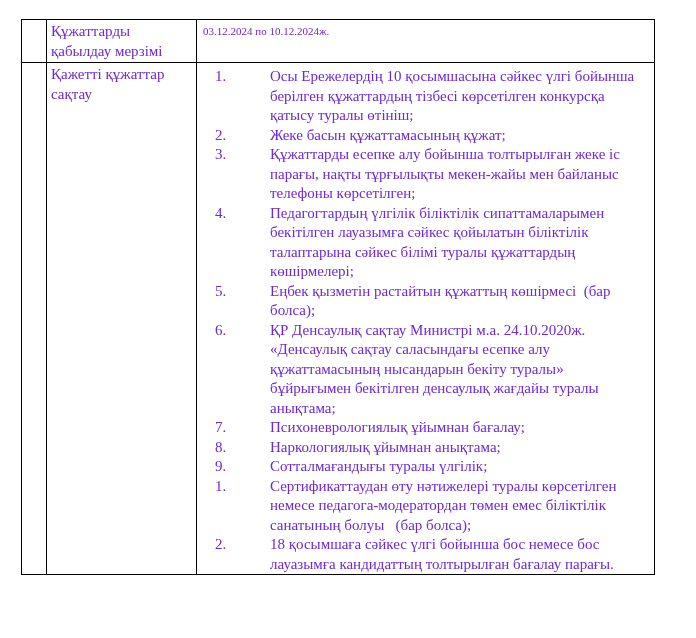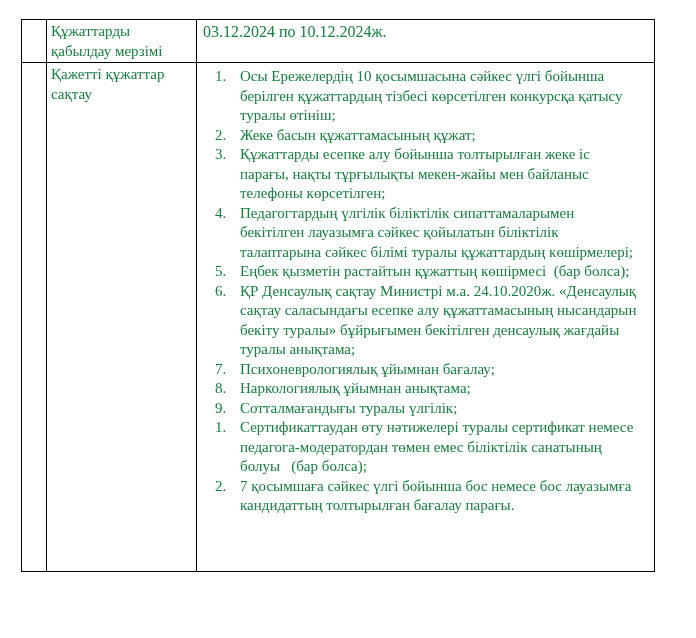--- a/index.html
+++ b/index.html
@@ -6,21 +6,21 @@
     margin: 0;
     padding: 0;
     background: #ffffff;
   }
   .page {
     position: relative;
     width: 696px;
     height: 638px;
     background: #ffffff;
     font-family: "Liberation Serif", "DejaVu Serif", serif;
-    color: #15803d;
+    color: #6d28d9;
     overflow: hidden;
   }
   table.doc-table {
     position: absolute;
     left: 21px;
     top: 19px;
     width: 633px;
     height: 553px;
     border-collapse: collapse;
     table-layout: fixed;
@@ -36,21 +36,21 @@
 
   tr.row1 { height: 40px; }
 
   .cell-label {
     padding: 1px 4px 1px 4px !important;
     font-size: 15px;
     line-height: 20px;
   }
   .cell-value {
     padding: 2px 8px 2px 6px !important;
-    font-size: 16px;
+    font-size: 11px;
     line-height: 19px;
   }
   .cell-list {
     padding: 4px 0 0 0 !important;
   }
   .list {
     padding-right: 14px;
   }
   .li {
     display: flex;
@@ -60,20 +60,21 @@
   }
   .li .num {
     margin-left: 18px;
     width: 25px;
     flex: 0 0 25px;
     text-align: left;
   }
   .li .txt {
     flex: 1 1 auto;
     white-space: pre-wrap;
+    margin-left: 30px;
   }
 </style>
 </head>
 <body>
 
 <div class="page">
   <table class="doc-table">
     <colgroup>
       <col class="c1">
       <col class="c2">
@@ -121,24 +122,24 @@
             <div class="li">
                 <span class="num">8.</span>
                 <span class="txt">Наркологиялық ұйымнан анықтама;</span>
               </div>
             <div class="li">
                 <span class="num">9.</span>
                 <span class="txt">Сотталмағандығы туралы үлгілік;</span>
               </div>
             <div class="li">
                 <span class="num">1.</span>
-                <span class="txt">Сертификаттаудан өту нәтижелері туралы сертификат немесе педагога-модератордан төмен емес біліктілік санатының болуы   (бар болса);</span>
+                <span class="txt">Сертификаттаудан өту нәтижелері туралы көрсетілген немесе педагога-модератордан төмен емес біліктілік санатының болуы   (бар болса);</span>
               </div>
             <div class="li">
                 <span class="num">2.</span>
-                <span class="txt">7 қосымшаға сәйкес үлгі бойынша бос немесе бос лауазымға кандидаттың толтырылған бағалау парағы.</span>
+                <span class="txt">18 қосымшаға сәйкес үлгі бойынша бос немесе бос лауазымға кандидаттың толтырылған бағалау парағы.</span>
               </div>
           </div>
         </td>
       </tr>
     </tbody>
   </table>
 </div>
 
 </body></html>

